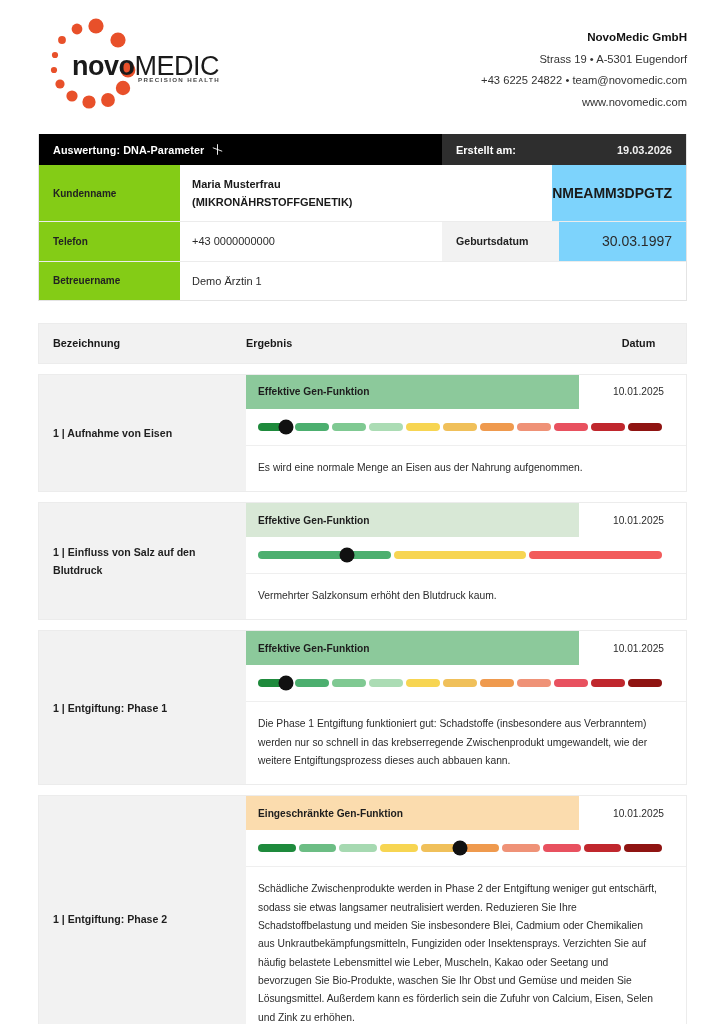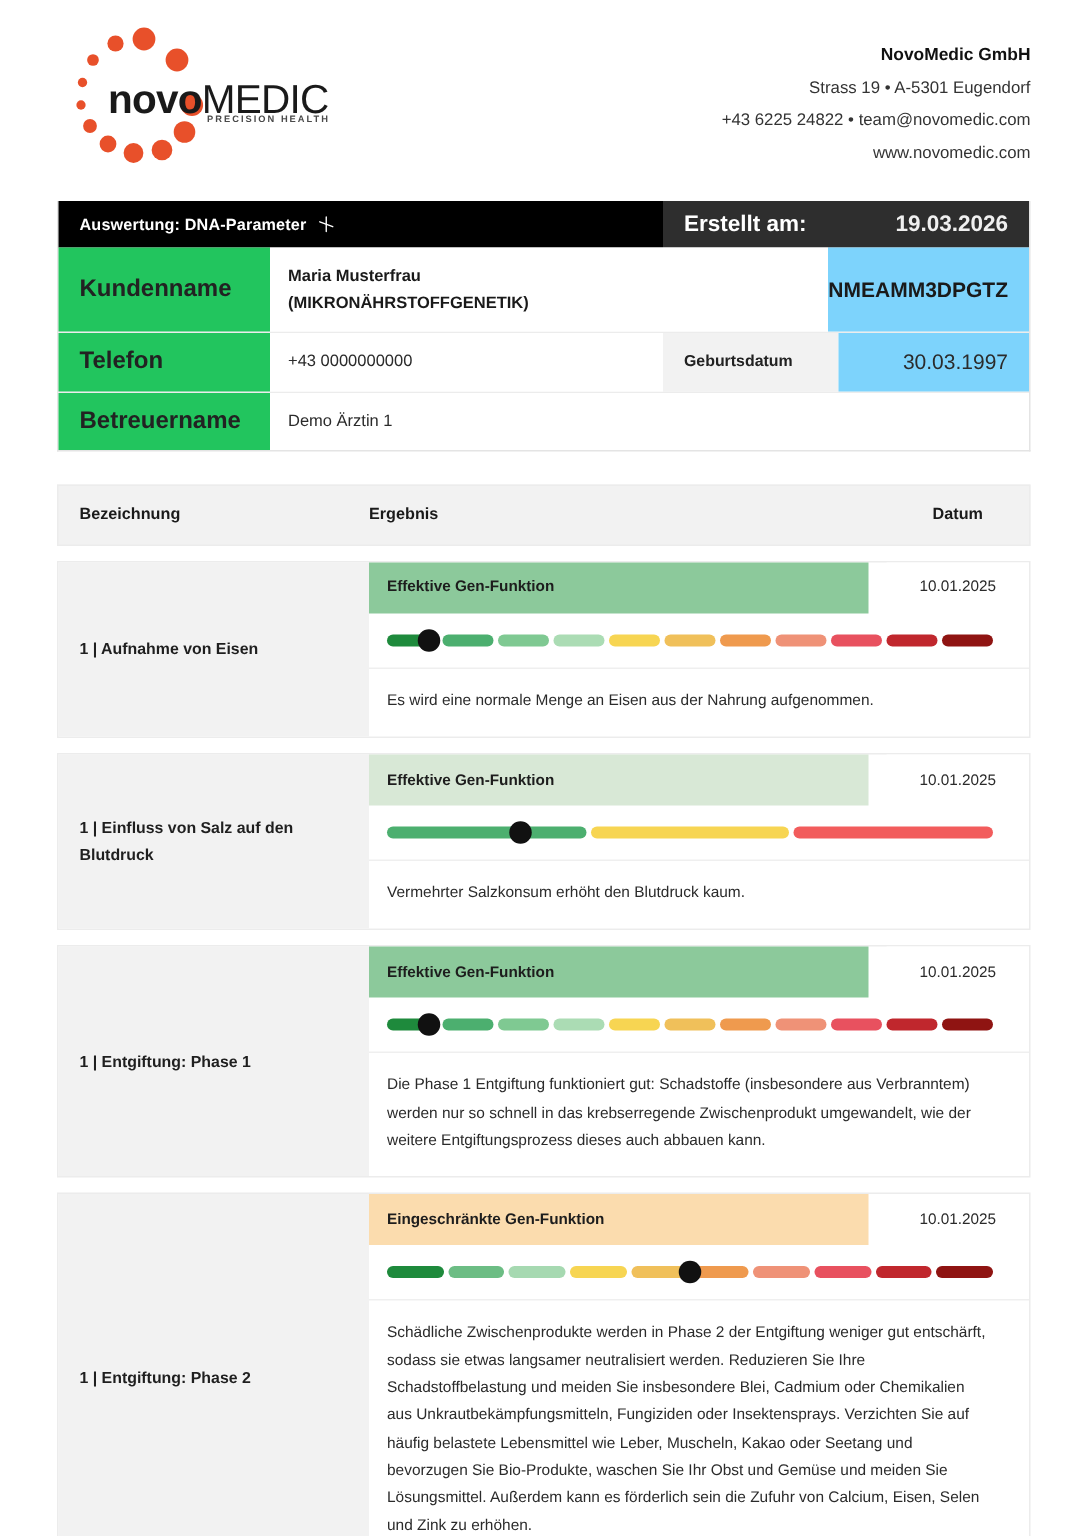--- a/index.html
+++ b/index.html
@@ -102,33 +102,33 @@
   }
   .dna-icon { margin-left: 7px; display: inline-flex; align-items: center; }
   .bar-right {
     flex: 0 0 244px;
     background: #2e2e2e;
     color: #ffffff;
     display: flex;
     align-items: center;
     justify-content: space-between;
     padding: 0 14px 0 14px;
-    font-size: 15px;
+    font-size: 11px;
   }
   .bar-right .lbl { font-weight: 700; }
   .bar-right .val { font-weight: 700; color: #f0f0f0; }
 
   .irow { display: flex; align-items: stretch; border-top: 1px solid #ececec; }
   .irow:first-of-type { border-top: none; }
 
   .cell-label {
     flex: 0 0 141px;
-    background: #22c55e;
+    background: #84cc16;
     padding: 10px 0 10px 14px;
-    font-size: 16px;
+    font-size: 10px;
     font-weight: 700;
     color: #222222;
     display: flex;
     align-items: center;
   }
   .cell-value {
     flex: 1 1 auto;
     background: #ffffff;
     padding: 10px 12px;
     font-size: 11px;

